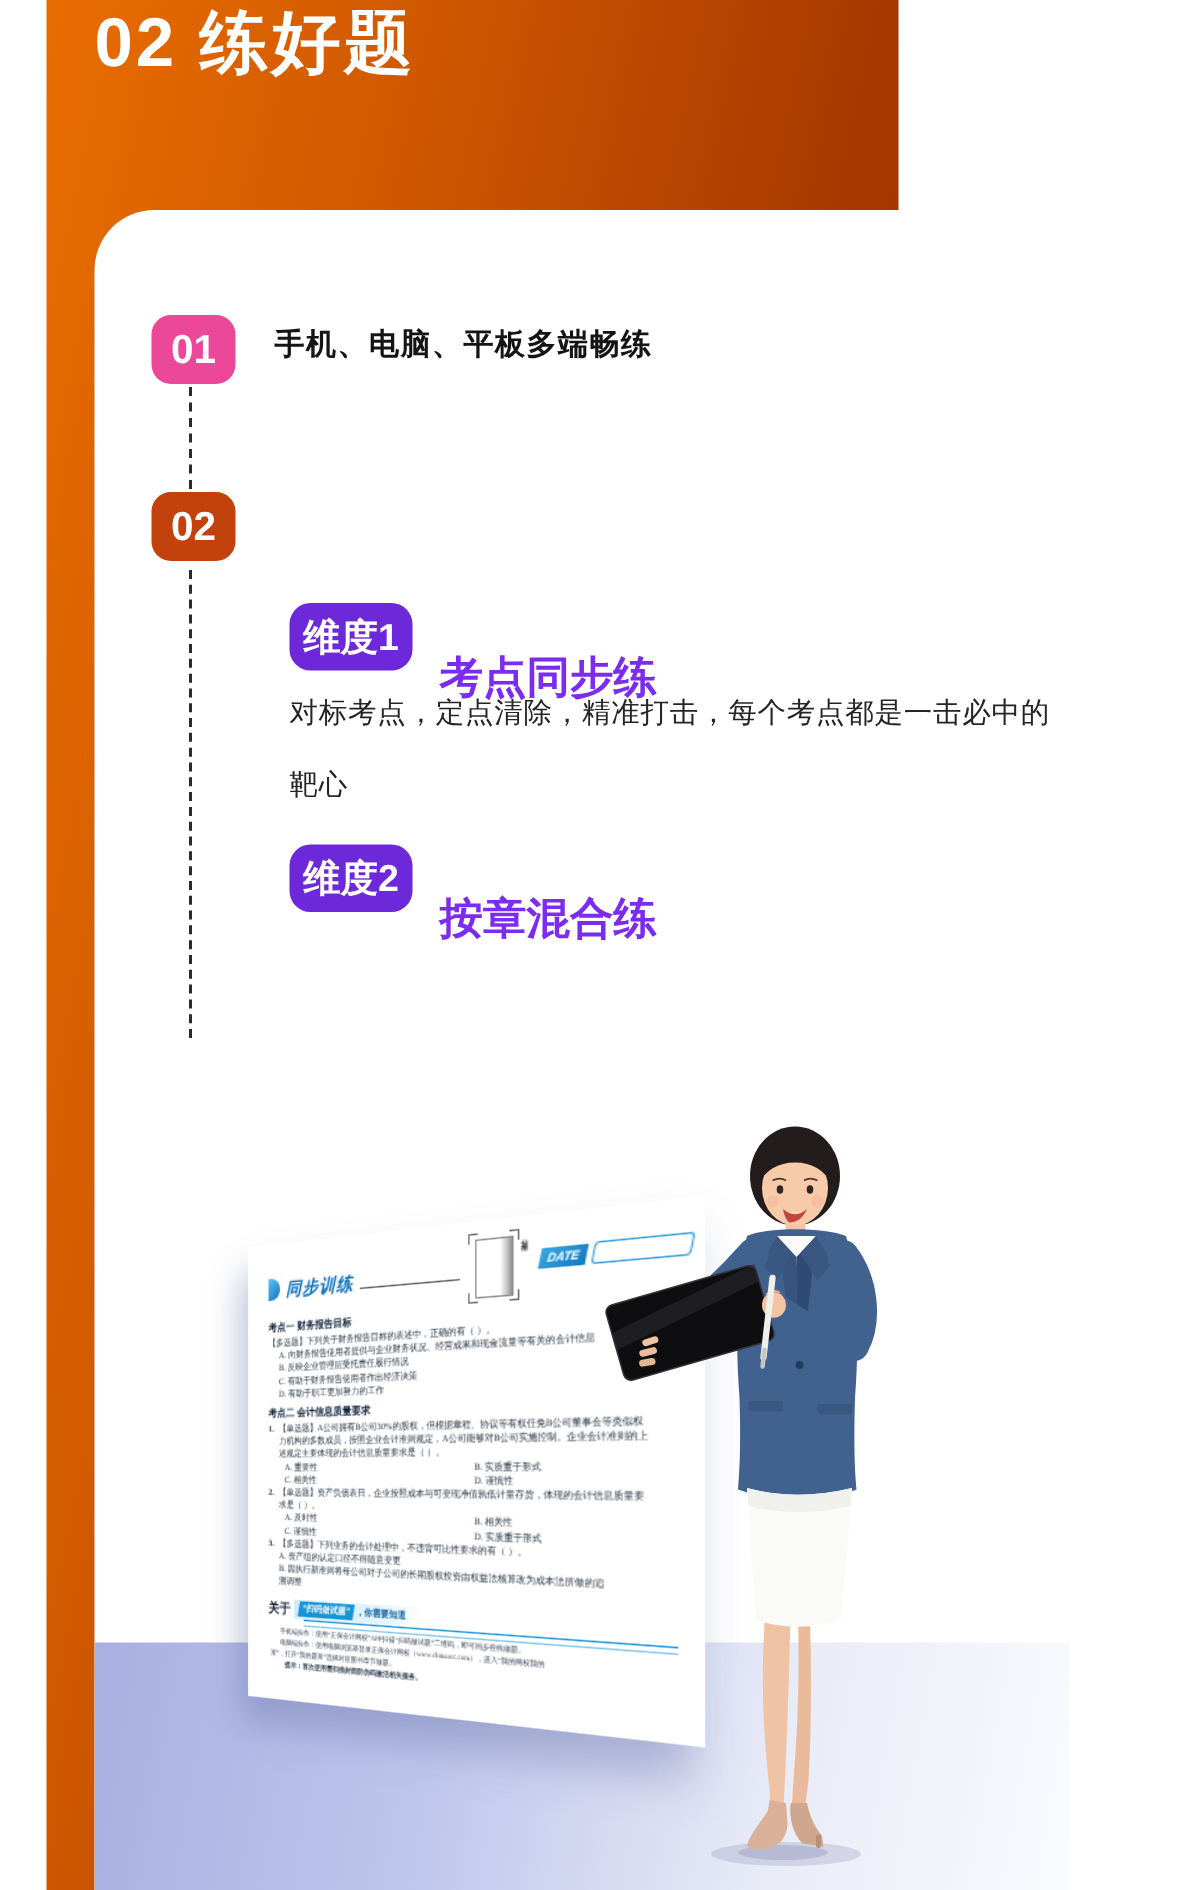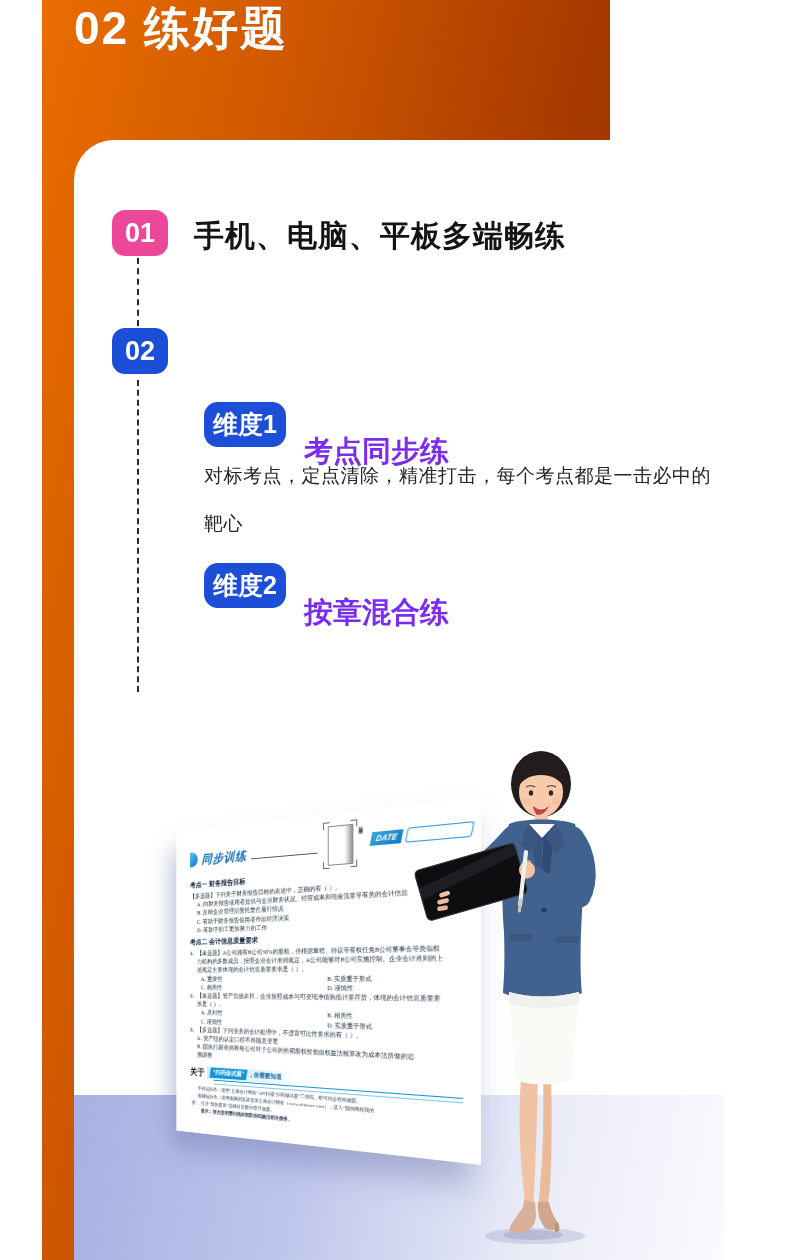--- a/index.html
+++ b/index.html
@@ -2,21 +2,21 @@
 <html><head>
 <meta charset="utf-8">
 <style>
   html,body{margin:0;padding:0}
   body{
     width:790px;height:1260px;position:relative;overflow:hidden;
     background:#ffffff;font-family:"Liberation Sans",sans-serif;
   }
   
   .orange-panel{
-    position:absolute;left:42px;top:0;width:568px;height:1260px;
+    position:absolute;left:31px;top:0;width:568px;height:1260px;
     background:linear-gradient(102deg,#e96d00 0%,#d25a00 28%,#a83a00 66%,#8c2600 100%);
   }
   .page-title{
     position:absolute;left:32px;top:2px;color:#fff;
     font-size:46px;font-weight:800;letter-spacing:2px;line-height:52px;
   }
   .page-subtitle{
     position:absolute;left:32px;top:64px;color:#fff;
     font-size:30px;font-weight:700;letter-spacing:1px;
   }
@@ -27,29 +27,29 @@
   }
   .dash{position:absolute;left:63px;width:0;border-left:2px dashed #2b2b2b;}
   .dash.d1{top:118px;height:68px}
   .dash.d2{top:240px;height:312px}
   .num-badge{
     position:absolute;left:38px;width:56px;height:46px;border-radius:13px;
     color:#fff;font-size:27px;font-weight:800;
     display:flex;align-items:center;justify-content:center;
   }
   .num-badge.b1{top:70px;background:#ec4899}
-  .num-badge.b2{top:188px;background:#1d4ed8}
+  .num-badge.b2{top:188px;background:#c2410c}
   .step-title{
-    position:absolute;left:120px;font-size:30px;font-weight:800;color:#141414;
+    position:absolute;left:120px;font-size:20px;font-weight:800;color:#141414;
     letter-spacing:1px;white-space:nowrap;text-align:center;
   }
   .step-title.s1{top:76px}
   .step-title.s2{top:194px}
   .dim-tag{
-    position:absolute;left:130px;width:82px;height:45px;background:#1d4ed8;
+    position:absolute;left:130px;width:82px;height:45px;background:#6d28d9;
     border-radius:14px;color:#fff;font-size:25px;font-weight:600;
     display:flex;align-items:center;justify-content:center;text-align:center;
   }
   .dim-tag.t1{top:262px}
   .dim-tag.t2{top:423px}
   .dim-name{
     position:absolute;left:230px;font-size:29px;font-weight:700;color:#7b2cf0;
     white-space:nowrap;
     margin-top:24px;
   }

